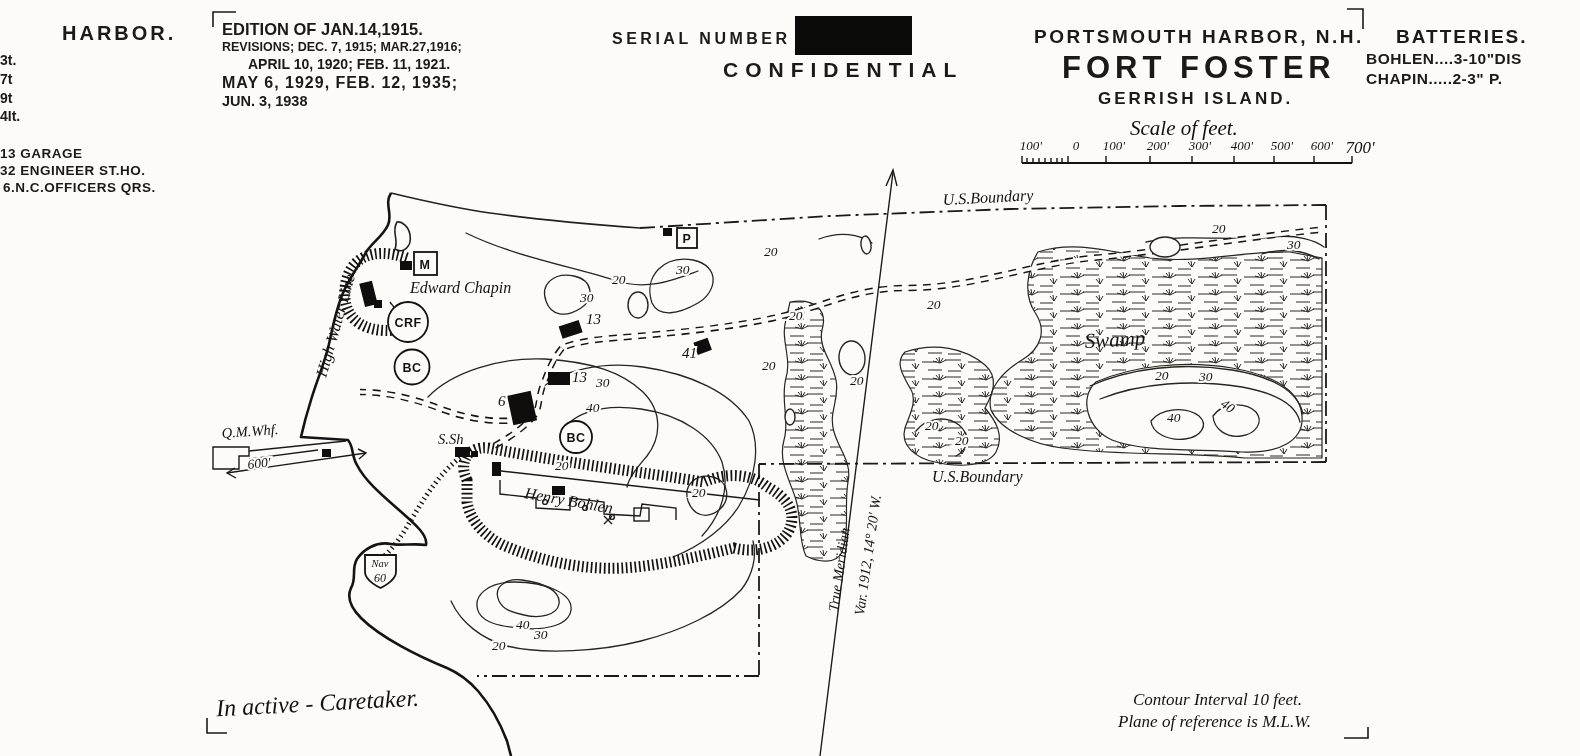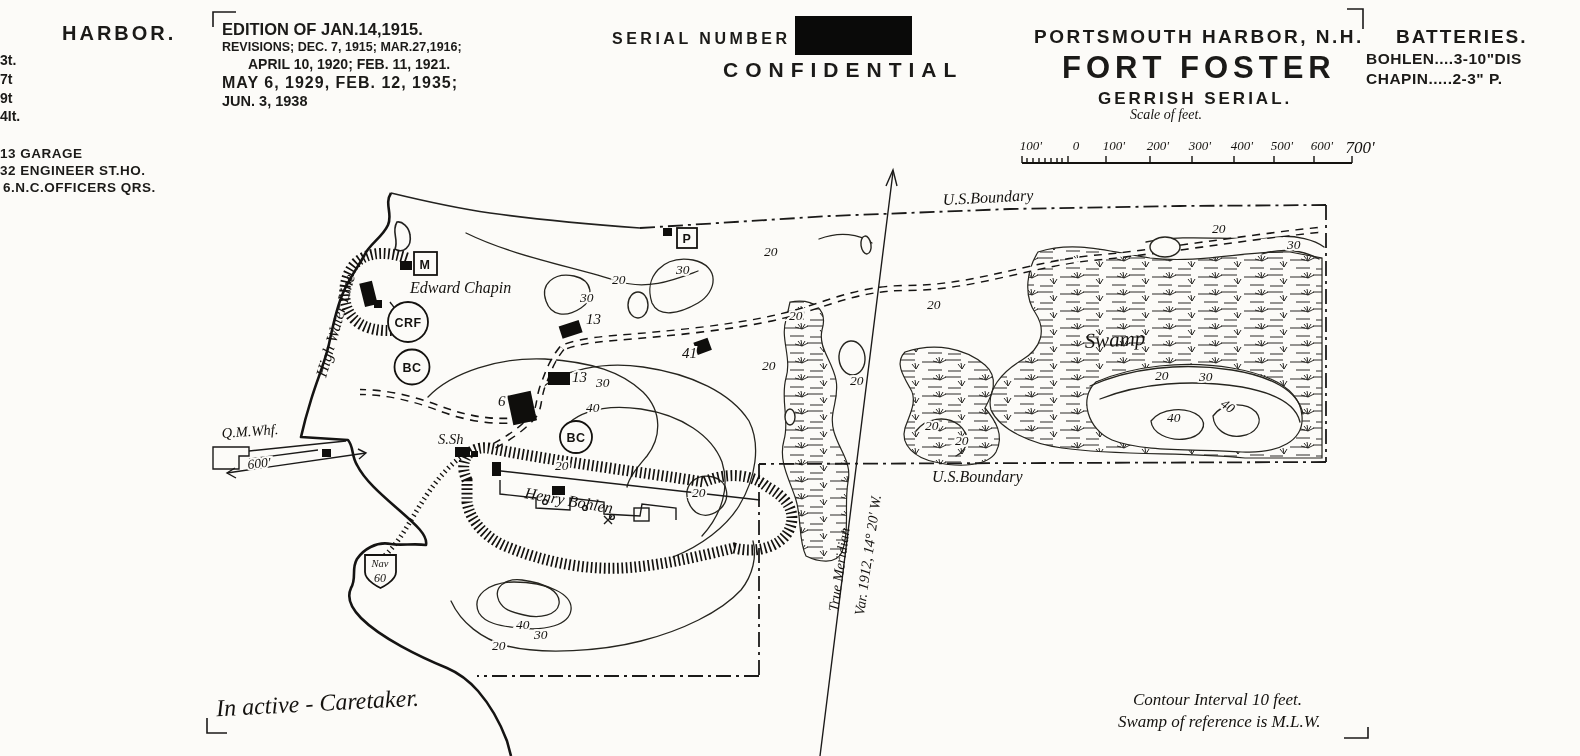--- a/index.html
+++ b/index.html
@@ -263,32 +263,32 @@
   <div class="blk" style="font-size:16px;letter-spacing:1px;margin-top:2px">MAY 6, 1929,  FEB. 12, 1935;</div>
   <div class="blk" style="font-size:14.5px;margin-top:1px">JUN. 3, 1938</div>
 </div>
 
 <div class="abs blk" style="left:612px;top:30px;font-size:16px;letter-spacing:3.5px">SERIAL NUMBER</div>
 <div class="abs" style="left:795px;top:16px;width:117px;height:39px;background:#0a0a09"></div>
 <div class="abs blk" style="left:723px;top:58px;font-size:21px;letter-spacing:7px">CONFIDENTIAL</div>
 
 <div class="abs blk" style="left:1034px;top:26px;font-size:19px;letter-spacing:2.5px">PORTSMOUTH HARBOR, N.H.</div>
 <div class="abs blk" style="left:1062px;top:50px;font-size:31px;letter-spacing:5px">FORT FOSTER</div>
-<div class="abs blk" style="left:1098px;top:89px;font-size:17px;letter-spacing:3px">GERRISH SERIAL.</div>
-<div class="abs ital" style="left:1130px;top:107px;font-size:14px">Scale of feet.</div>
+<div class="abs blk" style="left:1098px;top:89px;font-size:17px;letter-spacing:3px">GERRISH ISLAND.</div>
+<div class="abs ital" style="left:1130px;top:116px;font-size:21px">Scale of feet.</div>
 
 <span class="abs ital ctr" style="left:1023px;top:138px;font-size:13px">100'</span>
 <span class="abs ital ctr" style="left:1068px;top:138px;font-size:13px">0</span>
 <span class="abs ital ctr" style="left:1106px;top:138px;font-size:13px">100'</span>
 <span class="abs ital ctr" style="left:1150px;top:138px;font-size:13px">200'</span>
 <span class="abs ital ctr" style="left:1192px;top:138px;font-size:13px">300'</span>
 <span class="abs ital ctr" style="left:1234px;top:138px;font-size:13px">400'</span>
 <span class="abs ital ctr" style="left:1274px;top:138px;font-size:13px">500'</span>
 <span class="abs ital ctr" style="left:1314px;top:138px;font-size:13px">600'</span>
 <span class="abs ital ctr" style="left:1352px;top:138px;font-size:17px">700'</span>
 
 <div class="abs blk" style="left:1396px;top:26px;font-size:19px;letter-spacing:2px">BATTERIES.</div>
 <div class="abs blk" style="left:1366px;top:50px;font-size:15.5px;letter-spacing:.5px"><span>BOHLEN</span><span>....</span><span>3-10"DIS</span></div>
 <div class="abs blk" style="left:1366px;top:70px;font-size:15.5px;letter-spacing:.5px"><span>CHAPIN</span><span>.....</span><span>2-3" P.</span></div>
 
 <div class="abs ital" style="left:216px;top:690px;font-size:24px;transform:rotate(-3deg)">In active - Caretaker.</div>
 <div class="abs ital" style="left:1133px;top:690px;font-size:17px">Contour Interval 10 feet.</div>
-<div class="abs ital" style="left:1118px;top:712px;font-size:17px">Swamp of reference is M.L.W.</div>
+<div class="abs ital" style="left:1118px;top:712px;font-size:17px">Plane of reference is M.L.W.</div>
 
 </body></html>

